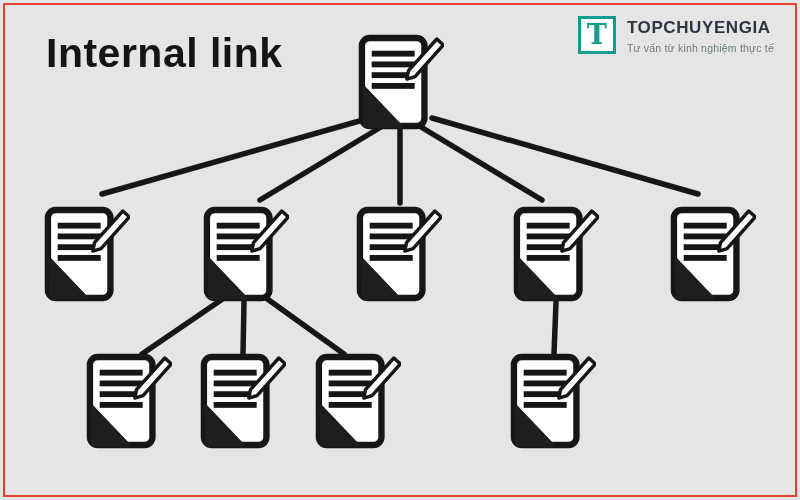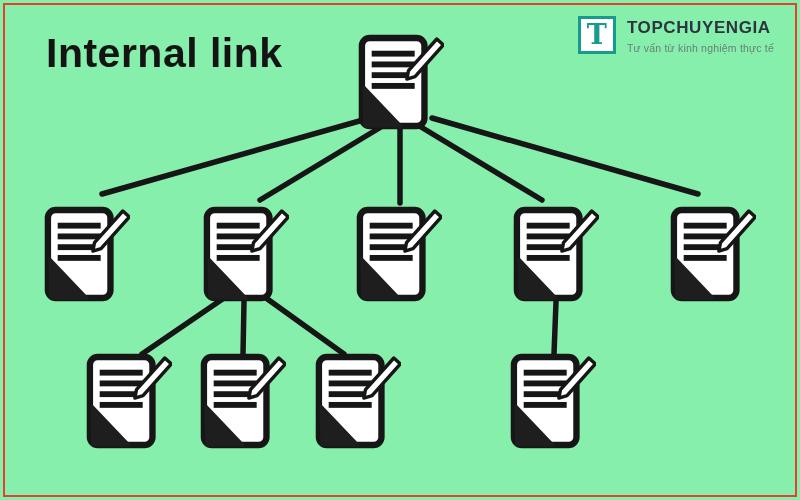--- a/index.html
+++ b/index.html
@@ -1,17 +1,17 @@
 <!DOCTYPE html>
 <html><head>
 <meta charset="utf-8">
 <style>
   html,body{margin:0;padding:0;background:#fff;}
   .page{
-    position:relative;width:800px;height:500px;background:#86efac;overflow:hidden;
+    position:relative;width:800px;height:500px;background:#e5e5e5;overflow:hidden;
     font-family:"Liberation Sans",sans-serif;
   }
   .frame{position:absolute;inset:3px;border:2px solid #e8402e;pointer-events:none;}
   .title{
     position:absolute;left:46px;top:30px;margin:0;
     font-size:41px;font-weight:bold;color:#141414;letter-spacing:0.5px;
   }
   .logo{position:absolute;top:16px;right:26px;display:flex;align-items:flex-start;gap:11px;}
   .logo-mark{
     width:38px;height:38px;border:3px solid #179b8e;background:#ffffff;

